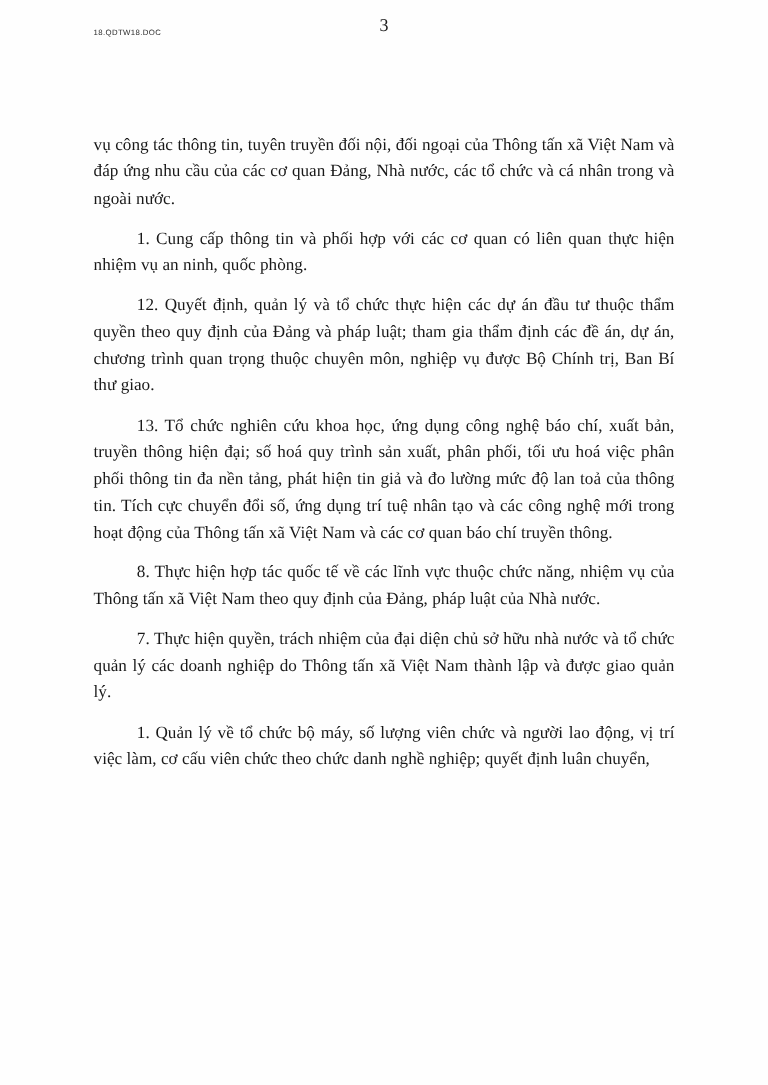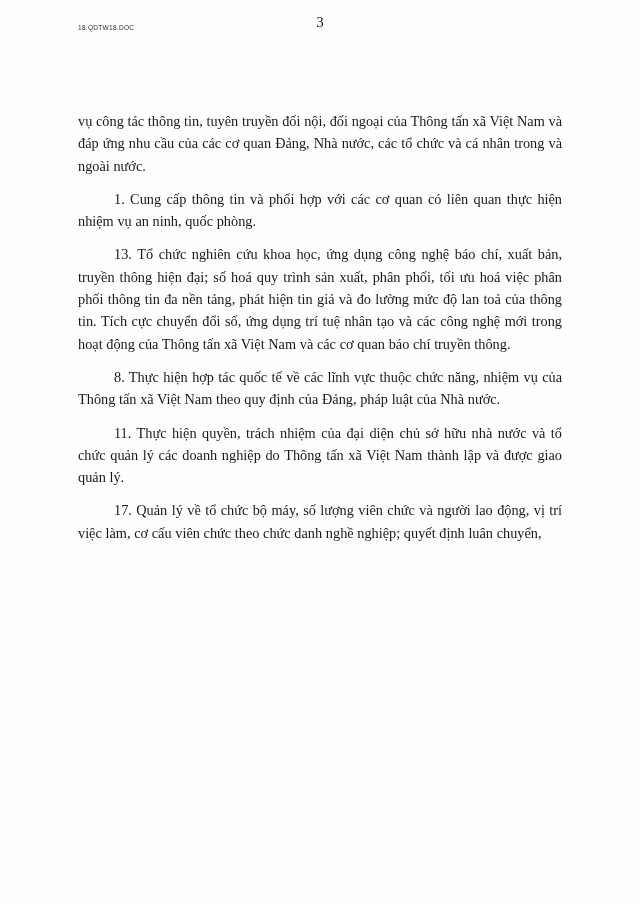--- a/index.html
+++ b/index.html
@@ -72,19 +72,20 @@
 <div class="page">
 
   <div class="header-row">
     <div class="doc-code">18.QDTW18.DOC</div>
     <div class="page-number">3</div>
   </div>
 
   <div class="body-area">
       <p class="para no-indent">vụ công tác thông tin, tuyên truyền đối nội, đối ngoại của Thông tấn xã Việt Nam và đáp ứng nhu cầu của các cơ quan Đảng, Nhà nước, các tổ chức và cá nhân trong và ngoài nước.</p>
       <p class="para">1. Cung cấp thông tin và phối hợp với các cơ quan có liên quan thực hiện nhiệm vụ an ninh, quốc phòng.</p>
+      <p class="para">12. Quyết định, quản lý và tổ chức thực hiện các dự án đầu tư thuộc thẩm quyền theo quy định của Đảng và pháp luật; tham gia thẩm định các đề án, dự án, chương trình quan trọng thuộc chuyên môn, nghiệp vụ được Bộ Chính trị, Ban Bí thư giao.</p>
       <p class="para">13. Tổ chức nghiên cứu khoa học, ứng dụng công nghệ báo chí, xuất bản, truyền thông hiện đại; số hoá quy trình sản xuất, phân phối, tối ưu hoá việc phân phối thông tin đa nền tảng, phát hiện tin giả và đo lường mức độ lan toả của thông tin. Tích cực chuyển đổi số, ứng dụng trí tuệ nhân tạo và các công nghệ mới trong hoạt động của Thông tấn xã Việt Nam và các cơ quan báo chí truyền thông.</p>
       <p class="para">8. Thực hiện hợp tác quốc tế về các lĩnh vực thuộc chức năng, nhiệm vụ của Thông tấn xã Việt Nam theo quy định của Đảng, pháp luật của Nhà nước.</p>
-      <p class="para">11. Thực hiện quyền, trách nhiệm của đại diện chủ sở hữu nhà nước và tổ chức quản lý các doanh nghiệp do Thông tấn xã Việt Nam thành lập và được giao quản lý.</p>
-      <p class="para">17. Quản lý về tổ chức bộ máy, số lượng viên chức và người lao động, vị trí việc làm, cơ cấu viên chức theo chức danh nghề nghiệp; quyết định luân chuyển,</p>
+      <p class="para">7. Thực hiện quyền, trách nhiệm của đại diện chủ sở hữu nhà nước và tổ chức quản lý các doanh nghiệp do Thông tấn xã Việt Nam thành lập và được giao quản lý.</p>
+      <p class="para">1. Quản lý về tổ chức bộ máy, số lượng viên chức và người lao động, vị trí việc làm, cơ cấu viên chức theo chức danh nghề nghiệp; quyết định luân chuyển,</p>
     </div>
 
 </div>
 
 </body></html>

